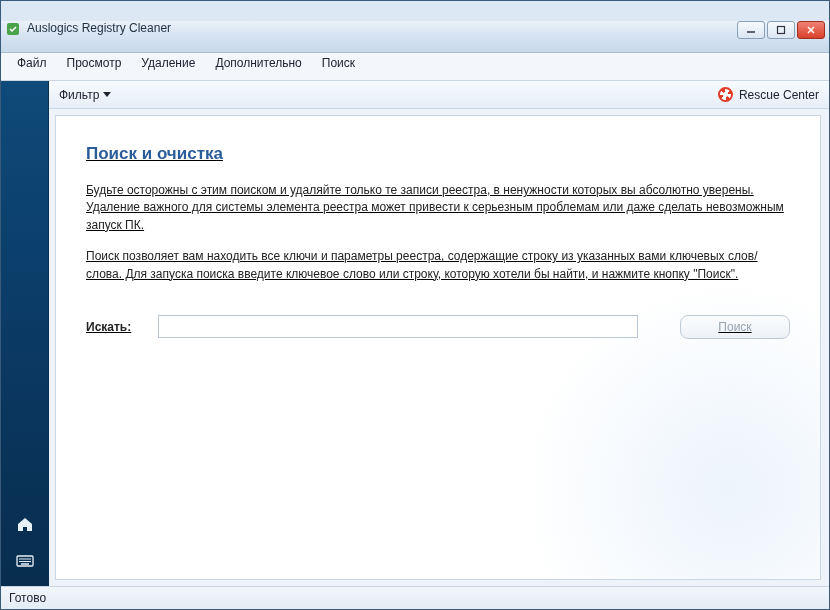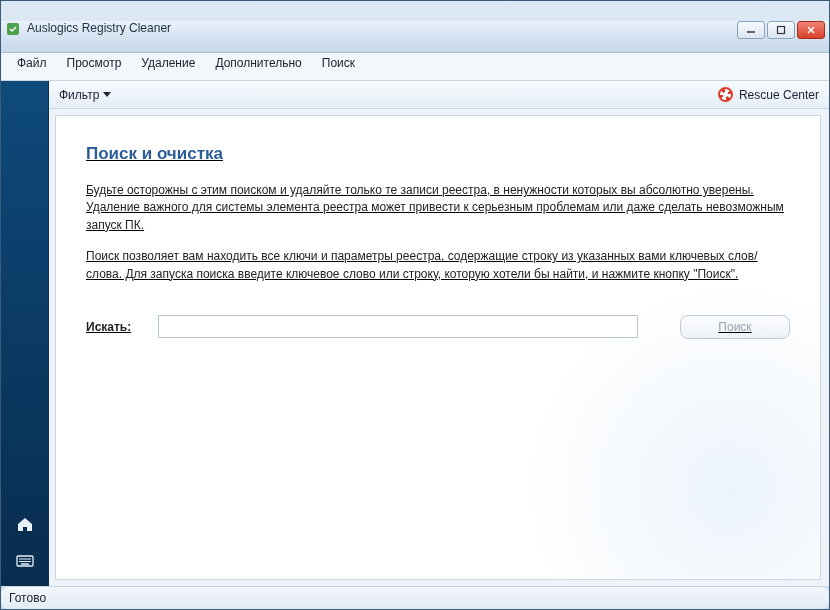--- a/index.html
+++ b/index.html
@@ -196,21 +196,20 @@
     cursor: default;
   }
   .statusbar {
     height: 23px;
     background: linear-gradient(to bottom, #f2f6fb, #e3ebf4);
     border-top: 1px solid #c9d6e3;
     display: flex;
     align-items: center;
     padding: 4px 8px;
     color: #223;
-    border-radius: 7px;
   }
 </style>
 </head>
 <body>
 
 <div class="window">
 
   <div class="titlebar">
     <span class="app-icon">
       <svg width="16" height="16" viewBox="0 0 16 16">

